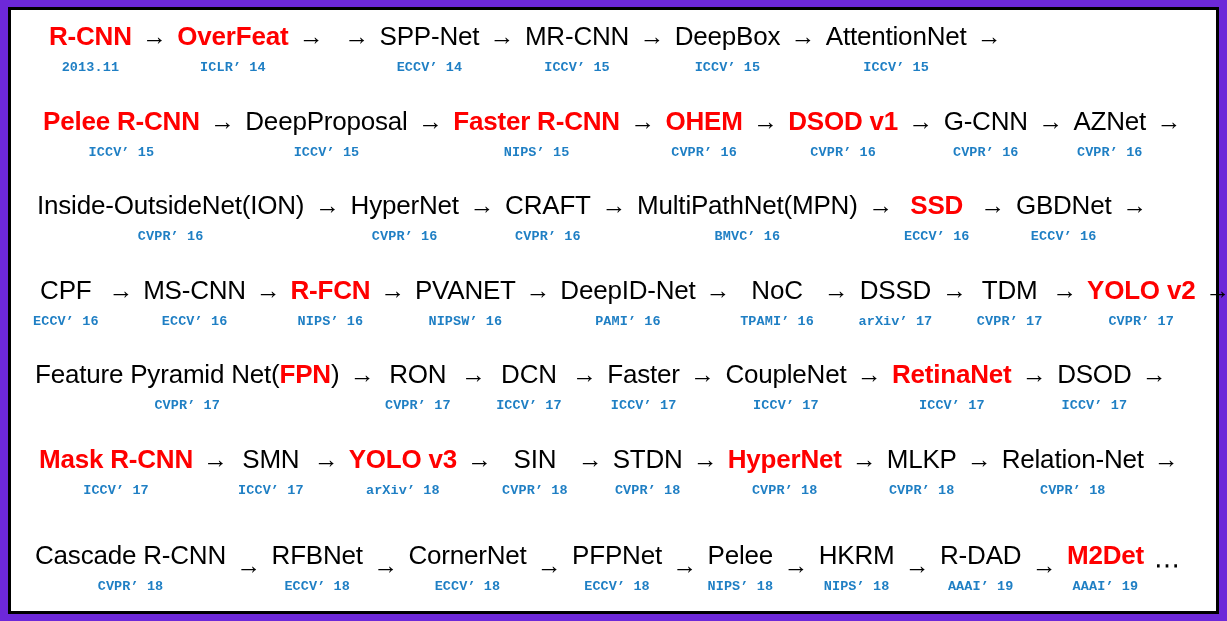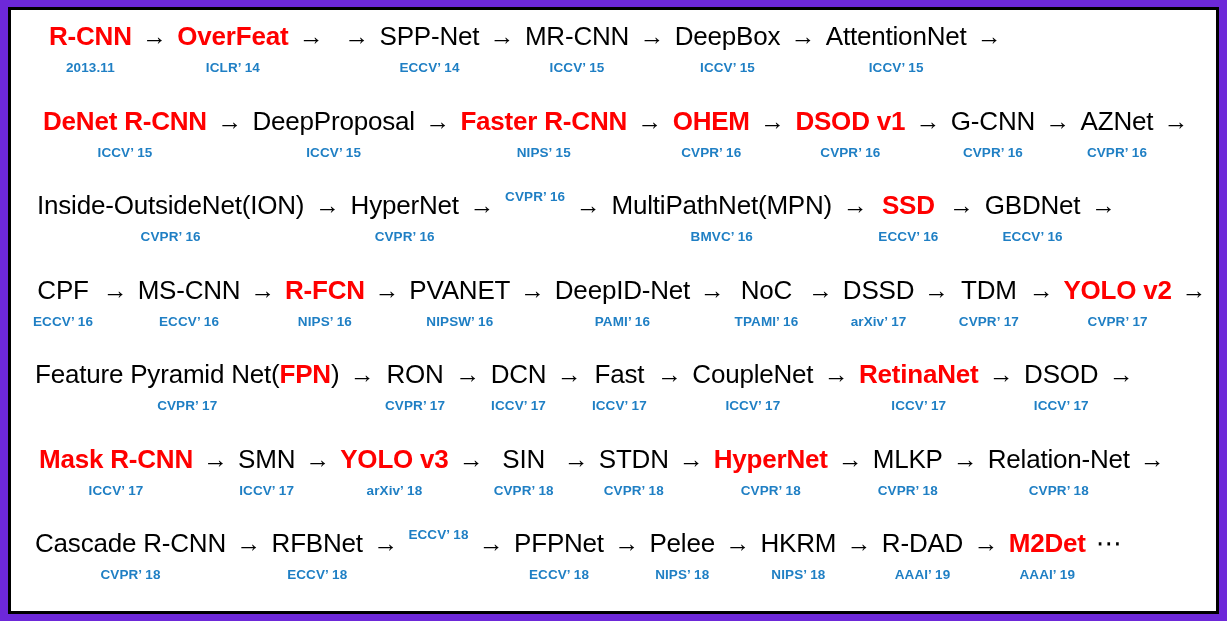--- a/index.html
+++ b/index.html
@@ -65,20 +65,21 @@
     font-weight: bold;
   }
   .node-venue {
     font-size: 13.5px;
     line-height: 18px;
     font-weight: bold;
     color: #1f7fc4;
     white-space: nowrap;
     margin-top: 3px;
     letter-spacing: 0.1px;
+    font-family: Liberation Mono, monospace;
   }
   .arrow {
     flex: 0 0 auto;
     font-size: 25px;
     line-height: 40px;
     color: #000000;
     padding: 0 2px;
     white-space: nowrap;
   }
   .gap-s { width: 6px; flex: 0 0 auto; }
@@ -90,21 +91,21 @@
     letter-spacing: 2px;
     padding-left: 10px;
   }
   
   .row-indent-1 { padding-left: 22px; }
   .row-indent-2 { padding-left: 16px; }
   .row-indent-3 { padding-left: 10px; }
   .row-indent-4 { padding-left: 6px; }
   .row-indent-5 { padding-left: 8px; }
   .row-indent-6 { padding-left: 12px; }
-  .row-indent-7 { padding-left: 8px; }
+  .row-indent-7 { padding-left: 8px; align-items: center; }
 </style>
 </head>
 <body>
 
 <div class="page">
   <div class="frame" id="frame">
       <div class="row row-indent-1">
         <div class="node">
           <div class="node-name hl">R-CNN</div>
           <div class="node-venue">2013.11</div>
@@ -146,21 +147,21 @@
         <div class="node">
           <div class="node-name">AttentionNet</div>
           <div class="node-venue">ICCV’ 15</div>
         </div>
         <div class="gap-s" style="width: 8.28571px;"></div>
         <div class="arrow">→</div>
         <div class="gap-s" style="width: 8.28571px;"></div>
       </div>
       <div class="row row-indent-2">
         <div class="node">
-          <div class="node-name hl">DeNet R-CNN</div>
+          <div class="node-name hl">Pelee R-CNN</div>
           <div class="node-venue">ICCV’ 15</div>
         </div>
         <div class="gap-s" style="width: 8.28571px;"></div>
         <div class="arrow">→</div>
         <div class="gap-s" style="width: 8.28571px;"></div>
         <div class="node">
           <div class="node-name">DeepProposal</div>
           <div class="node-venue">ICCV’ 15</div>
         </div>
         <div class="gap-s" style="width: 8.28571px;"></div>
@@ -211,20 +212,21 @@
         <div class="arrow">→</div>
         <div class="gap-s" style="width: 8.66667px;"></div>
         <div class="node">
           <div class="node-name">HyperNet</div>
           <div class="node-venue">CVPR’ 16</div>
         </div>
         <div class="gap-s" style="width: 8.66667px;"></div>
         <div class="arrow">→</div>
         <div class="gap-s" style="width: 8.66667px;"></div>
         <div class="node">
+          <div class="node-name">CRAFT</div>
           <div class="node-venue">CVPR’ 16</div>
         </div>
         <div class="gap-s" style="width: 8.66667px;"></div>
         <div class="arrow">→</div>
         <div class="gap-s" style="width: 8.66667px;"></div>
         <div class="node">
           <div class="node-name">MultiPathNet(MPN)</div>
           <div class="node-venue">BMVC’ 16</div>
         </div>
         <div class="gap-s" style="width: 8.66667px;"></div>
@@ -326,21 +328,21 @@
         <div class="arrow">→</div>
         <div class="gap-s" style="width: 8.28571px;"></div>
         <div class="node">
           <div class="node-name">DCN</div>
           <div class="node-venue">ICCV’ 17</div>
         </div>
         <div class="gap-s" style="width: 8.28571px;"></div>
         <div class="arrow">→</div>
         <div class="gap-s" style="width: 8.28571px;"></div>
         <div class="node">
-          <div class="node-name">Fast</div>
+          <div class="node-name">Faster</div>
           <div class="node-venue">ICCV’ 17</div>
         </div>
         <div class="gap-s" style="width: 8.28571px;"></div>
         <div class="arrow">→</div>
         <div class="gap-s" style="width: 8.28571px;"></div>
         <div class="node">
           <div class="node-name">CoupleNet</div>
           <div class="node-venue">ICCV’ 17</div>
         </div>
         <div class="gap-s" style="width: 8.28571px;"></div>
@@ -428,20 +430,21 @@
         <div class="arrow">→</div>
         <div class="gap-s" style="width: 8.28571px;"></div>
         <div class="node">
           <div class="node-name">RFBNet</div>
           <div class="node-venue">ECCV’ 18</div>
         </div>
         <div class="gap-s" style="width: 8.28571px;"></div>
         <div class="arrow">→</div>
         <div class="gap-s" style="width: 8.28571px;"></div>
         <div class="node">
+          <div class="node-name">CornerNet</div>
           <div class="node-venue">ECCV’ 18</div>
         </div>
         <div class="gap-s" style="width: 8.28571px;"></div>
         <div class="arrow">→</div>
         <div class="gap-s" style="width: 8.28571px;"></div>
         <div class="node">
           <div class="node-name">PFPNet</div>
           <div class="node-venue">ECCV’ 18</div>
         </div>
         <div class="gap-s" style="width: 8.28571px;"></div>

